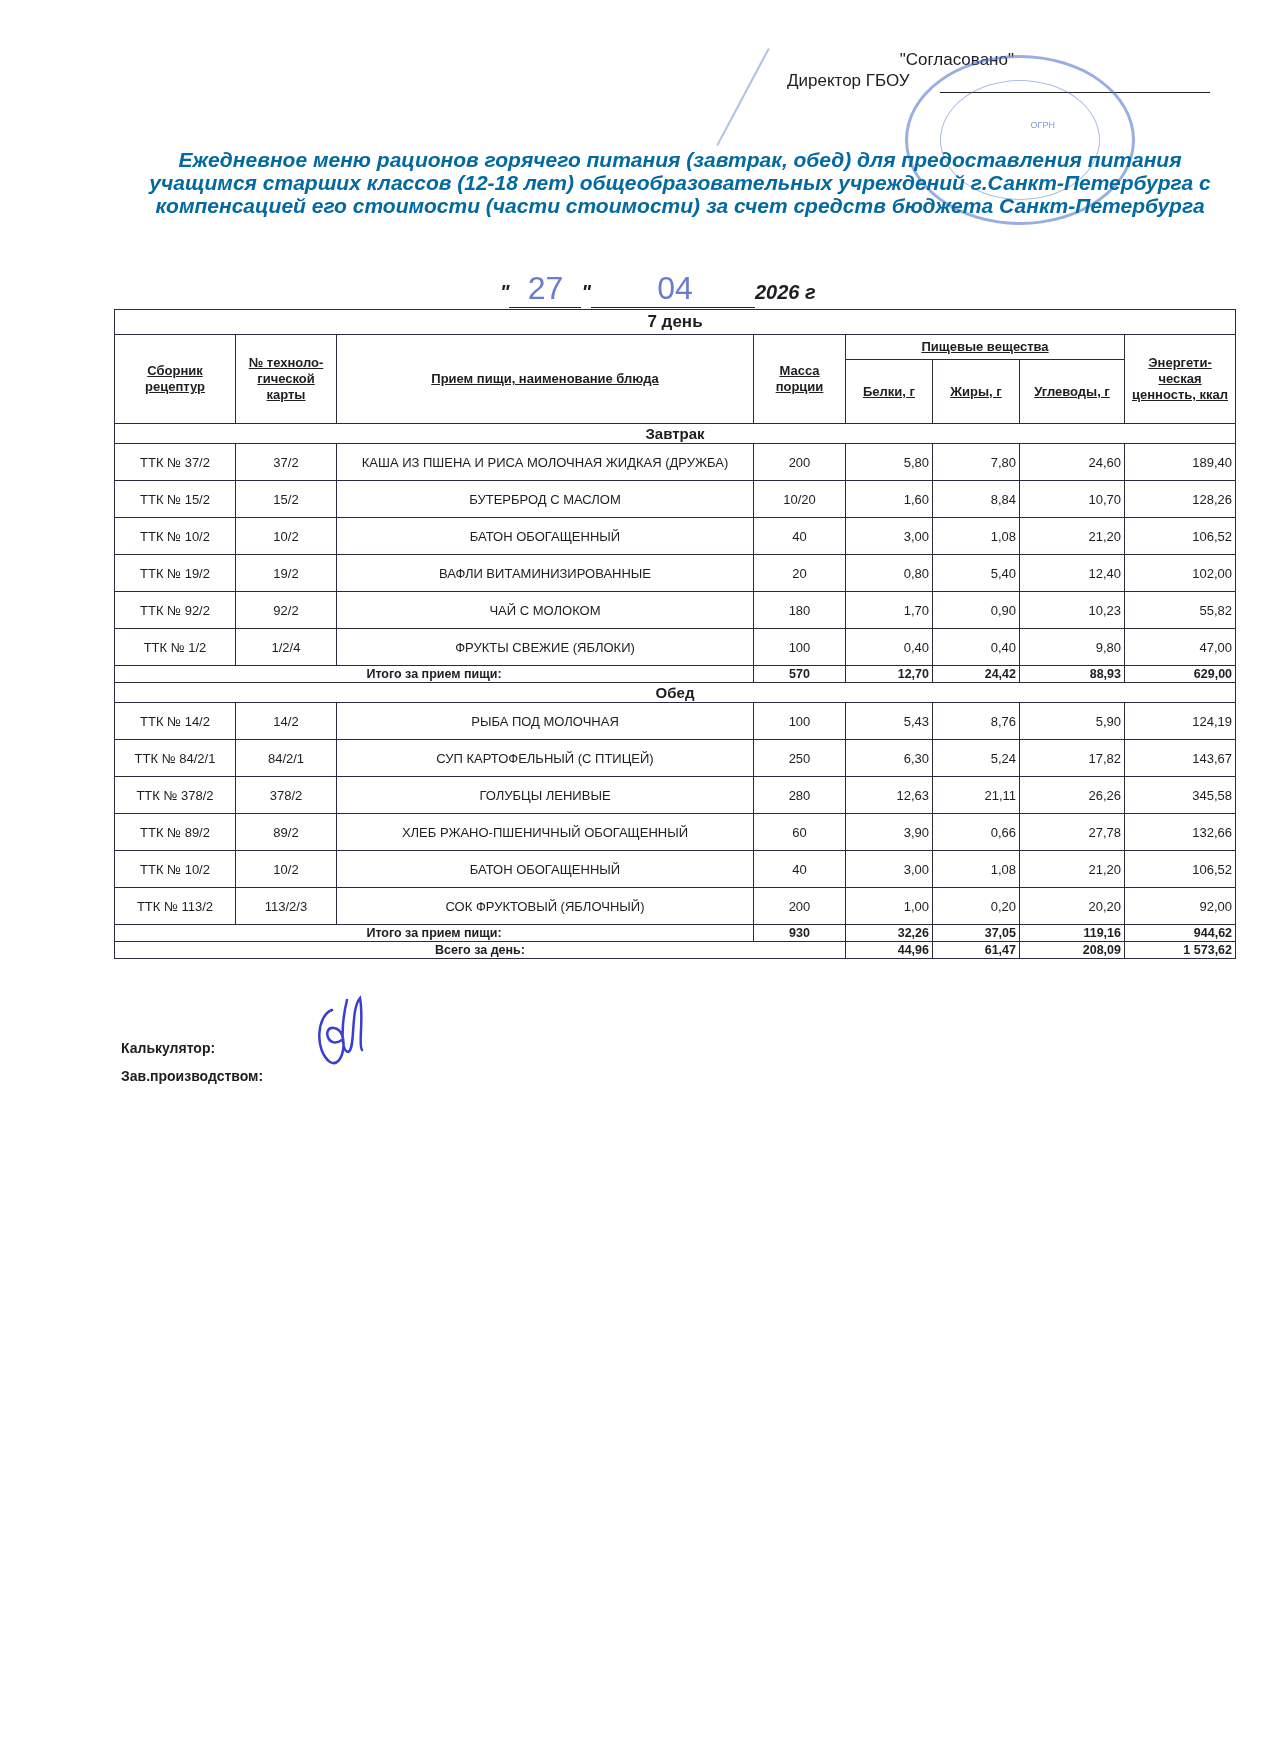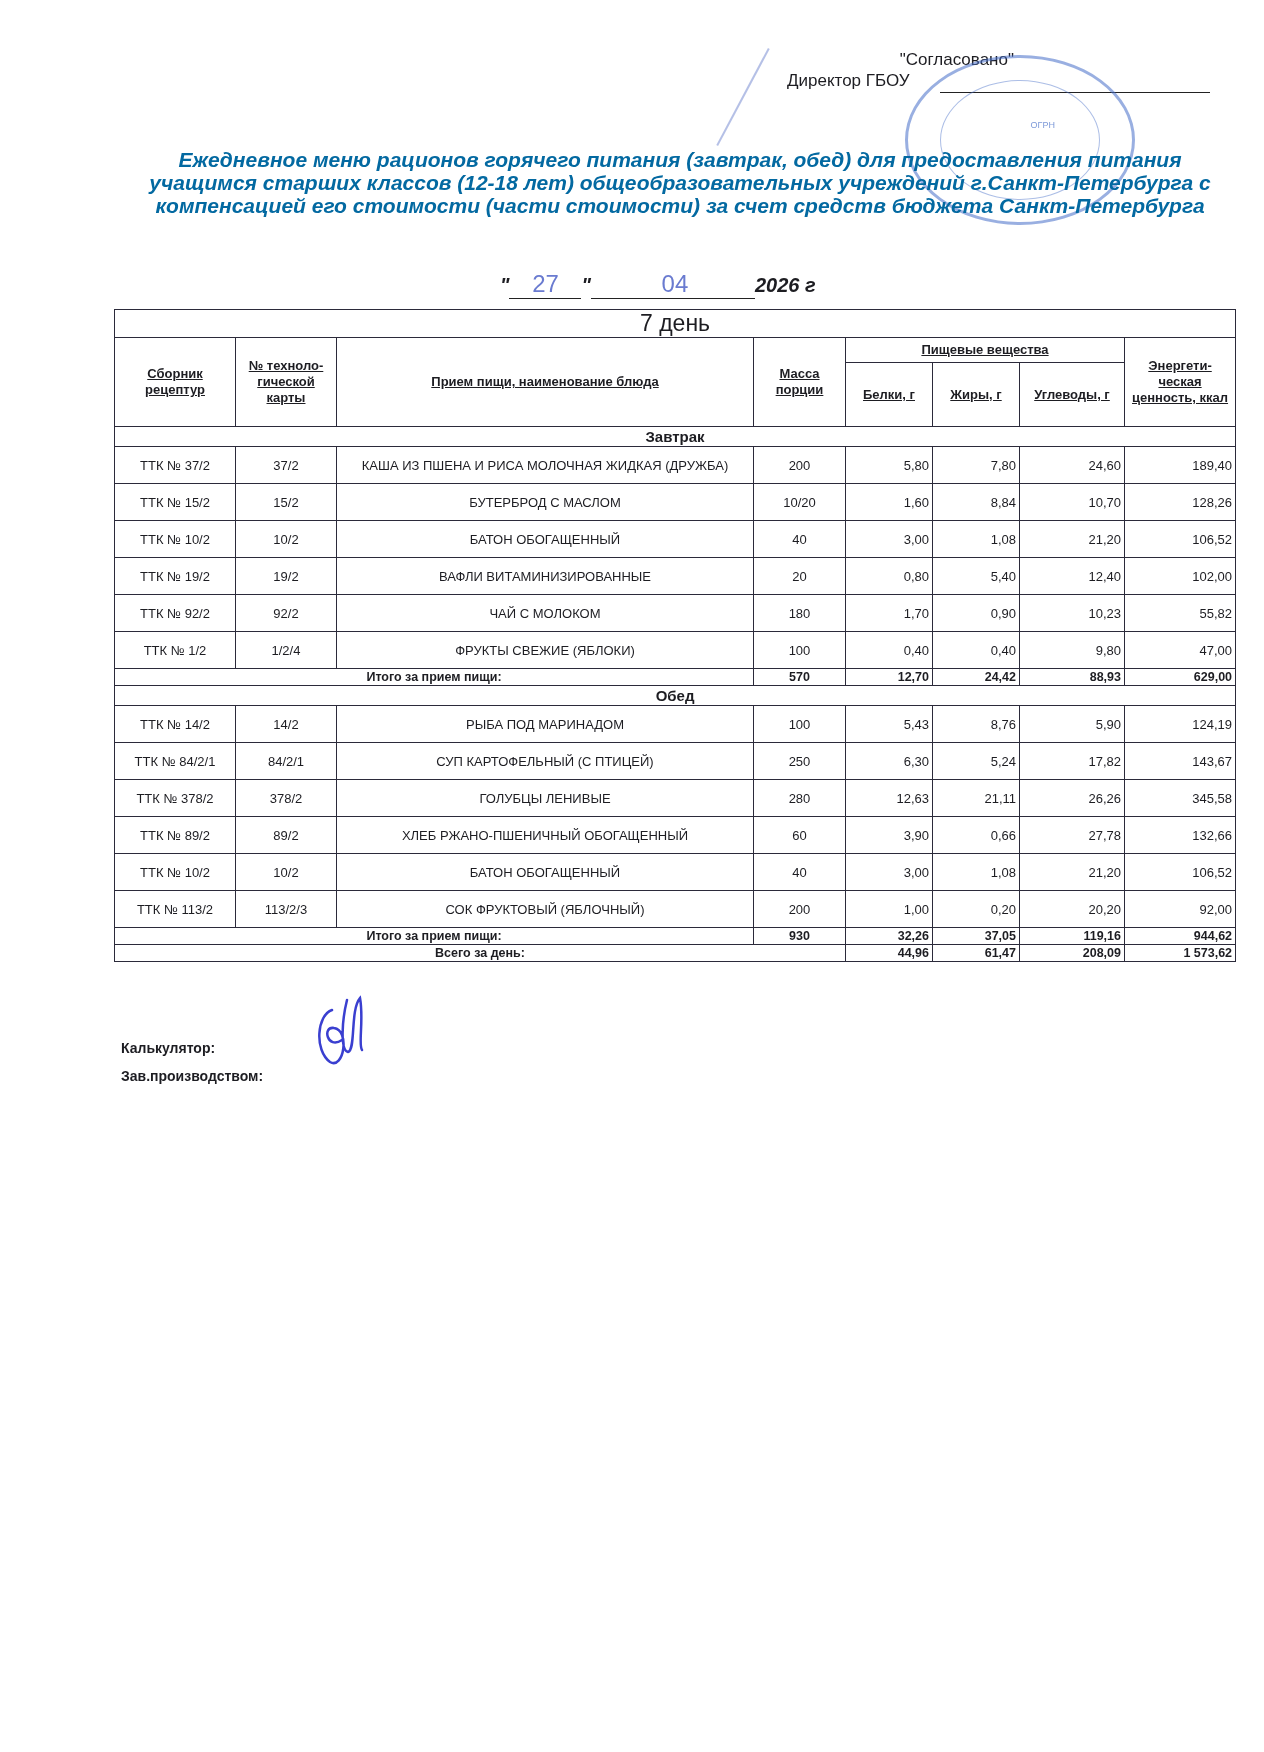--- a/index.html
+++ b/index.html
@@ -6,32 +6,32 @@
   body { width:1264px; height:1752px; position:relative; overflow:hidden;
          font-family:"Liberation Sans", sans-serif; color:#1d1d22; }
   .abs { position:absolute; }
   .approve { right:250px; top:50px; font-size:17px; }
   .director { left:787px; top:71px; font-size:17px; }
   .dir-line { left:940px; top:92px; width:270px; border-bottom:1.5px solid #222; }
   .title { left:130px; width:1100px; top:148px; text-align:center;
            font-size:21px; font-weight:bold; font-style:italic; line-height:23px; color:#0369a1; }
   .date-row { left:500px; top:270px; font-size:20px; font-weight:bold; font-style:italic; }
   .date-row .blank { display:inline-block; border-bottom:1.5px solid #222; text-align:center;
-                     color:#6a7bd0; font-style:normal; font-weight:normal; font-size:24px; }
+                     color:#6a7bd0; font-style:normal; font-weight:normal; font-size:32px; }
   .stamp { left:905px; top:55px; width:230px; height:170px; border-radius:50%;
            border:3px solid rgba(70,110,200,0.55); box-sizing:border-box; }
   .stamp-inner { left:940px; top:80px; width:160px; height:120px; border-radius:50%;
            border:1.5px solid rgba(70,110,200,0.45); box-sizing:border-box; }
   .stamp-text { left:985px; top:120px; width:70px; text-align:right; font-size:9px; color:rgba(70,110,200,0.7); }
   .slash { left:742px; top:42px; width:2px; height:110px; background:rgba(120,140,210,0.55); transform:rotate(28deg); }
 
   table.menu { position:absolute; left:114px; top:309px; width:1121px; border-collapse:collapse;
                font-size:13px; table-layout:fixed; }
   table.menu td, table.menu th { border:1.5px solid #2b2a3a; padding:0 3px; }
-  .day-row th { height:24px; font-size:23px; font-weight:normal; }
+  .day-row th { height:24px; font-size:17px; font-weight:bold; }
   .head th { font-size:13px; font-weight:bold; text-align:center; line-height:16px;text-decoration:underline; }
   .section td { height:19px; text-align:center; font-weight:bold; font-size:15px; }
   .item td { height:36px; }
   .c { text-align:center; }
   .r { text-align:right; }
   .l { text-align:center; }
   .total td { height:16px; font-weight:bold; font-size:12.5px; }
   .sig-label { font-size:14px; font-weight:bold; }
   .signature { left:312px; top:990px; }
 </style>
@@ -154,21 +154,21 @@
     <td class="r">629,00</td>
   </tr>
 
   <tr class="section">
         <td colspan="8">Обед</td>
       </tr>
 
   <tr class="item">
     <td class="c">ТТК № 14/2</td>
     <td class="c">14/2</td>
-    <td class="l">РЫБА ПОД МАРИНАДОМ</td>
+    <td class="l">РЫБА ПОД МОЛОЧНАЯ</td>
     <td class="c">100</td>
     <td class="r">5,43</td>
     <td class="r">8,76</td>
     <td class="r">5,90</td>
     <td class="r">124,19</td>
   </tr>
   <tr class="item">
     <td class="c">ТТК № 84/2/1</td>
     <td class="c">84/2/1</td>
     <td class="l">СУП КАРТОФЕЛЬНЫЙ (С ПТИЦЕЙ)</td>

